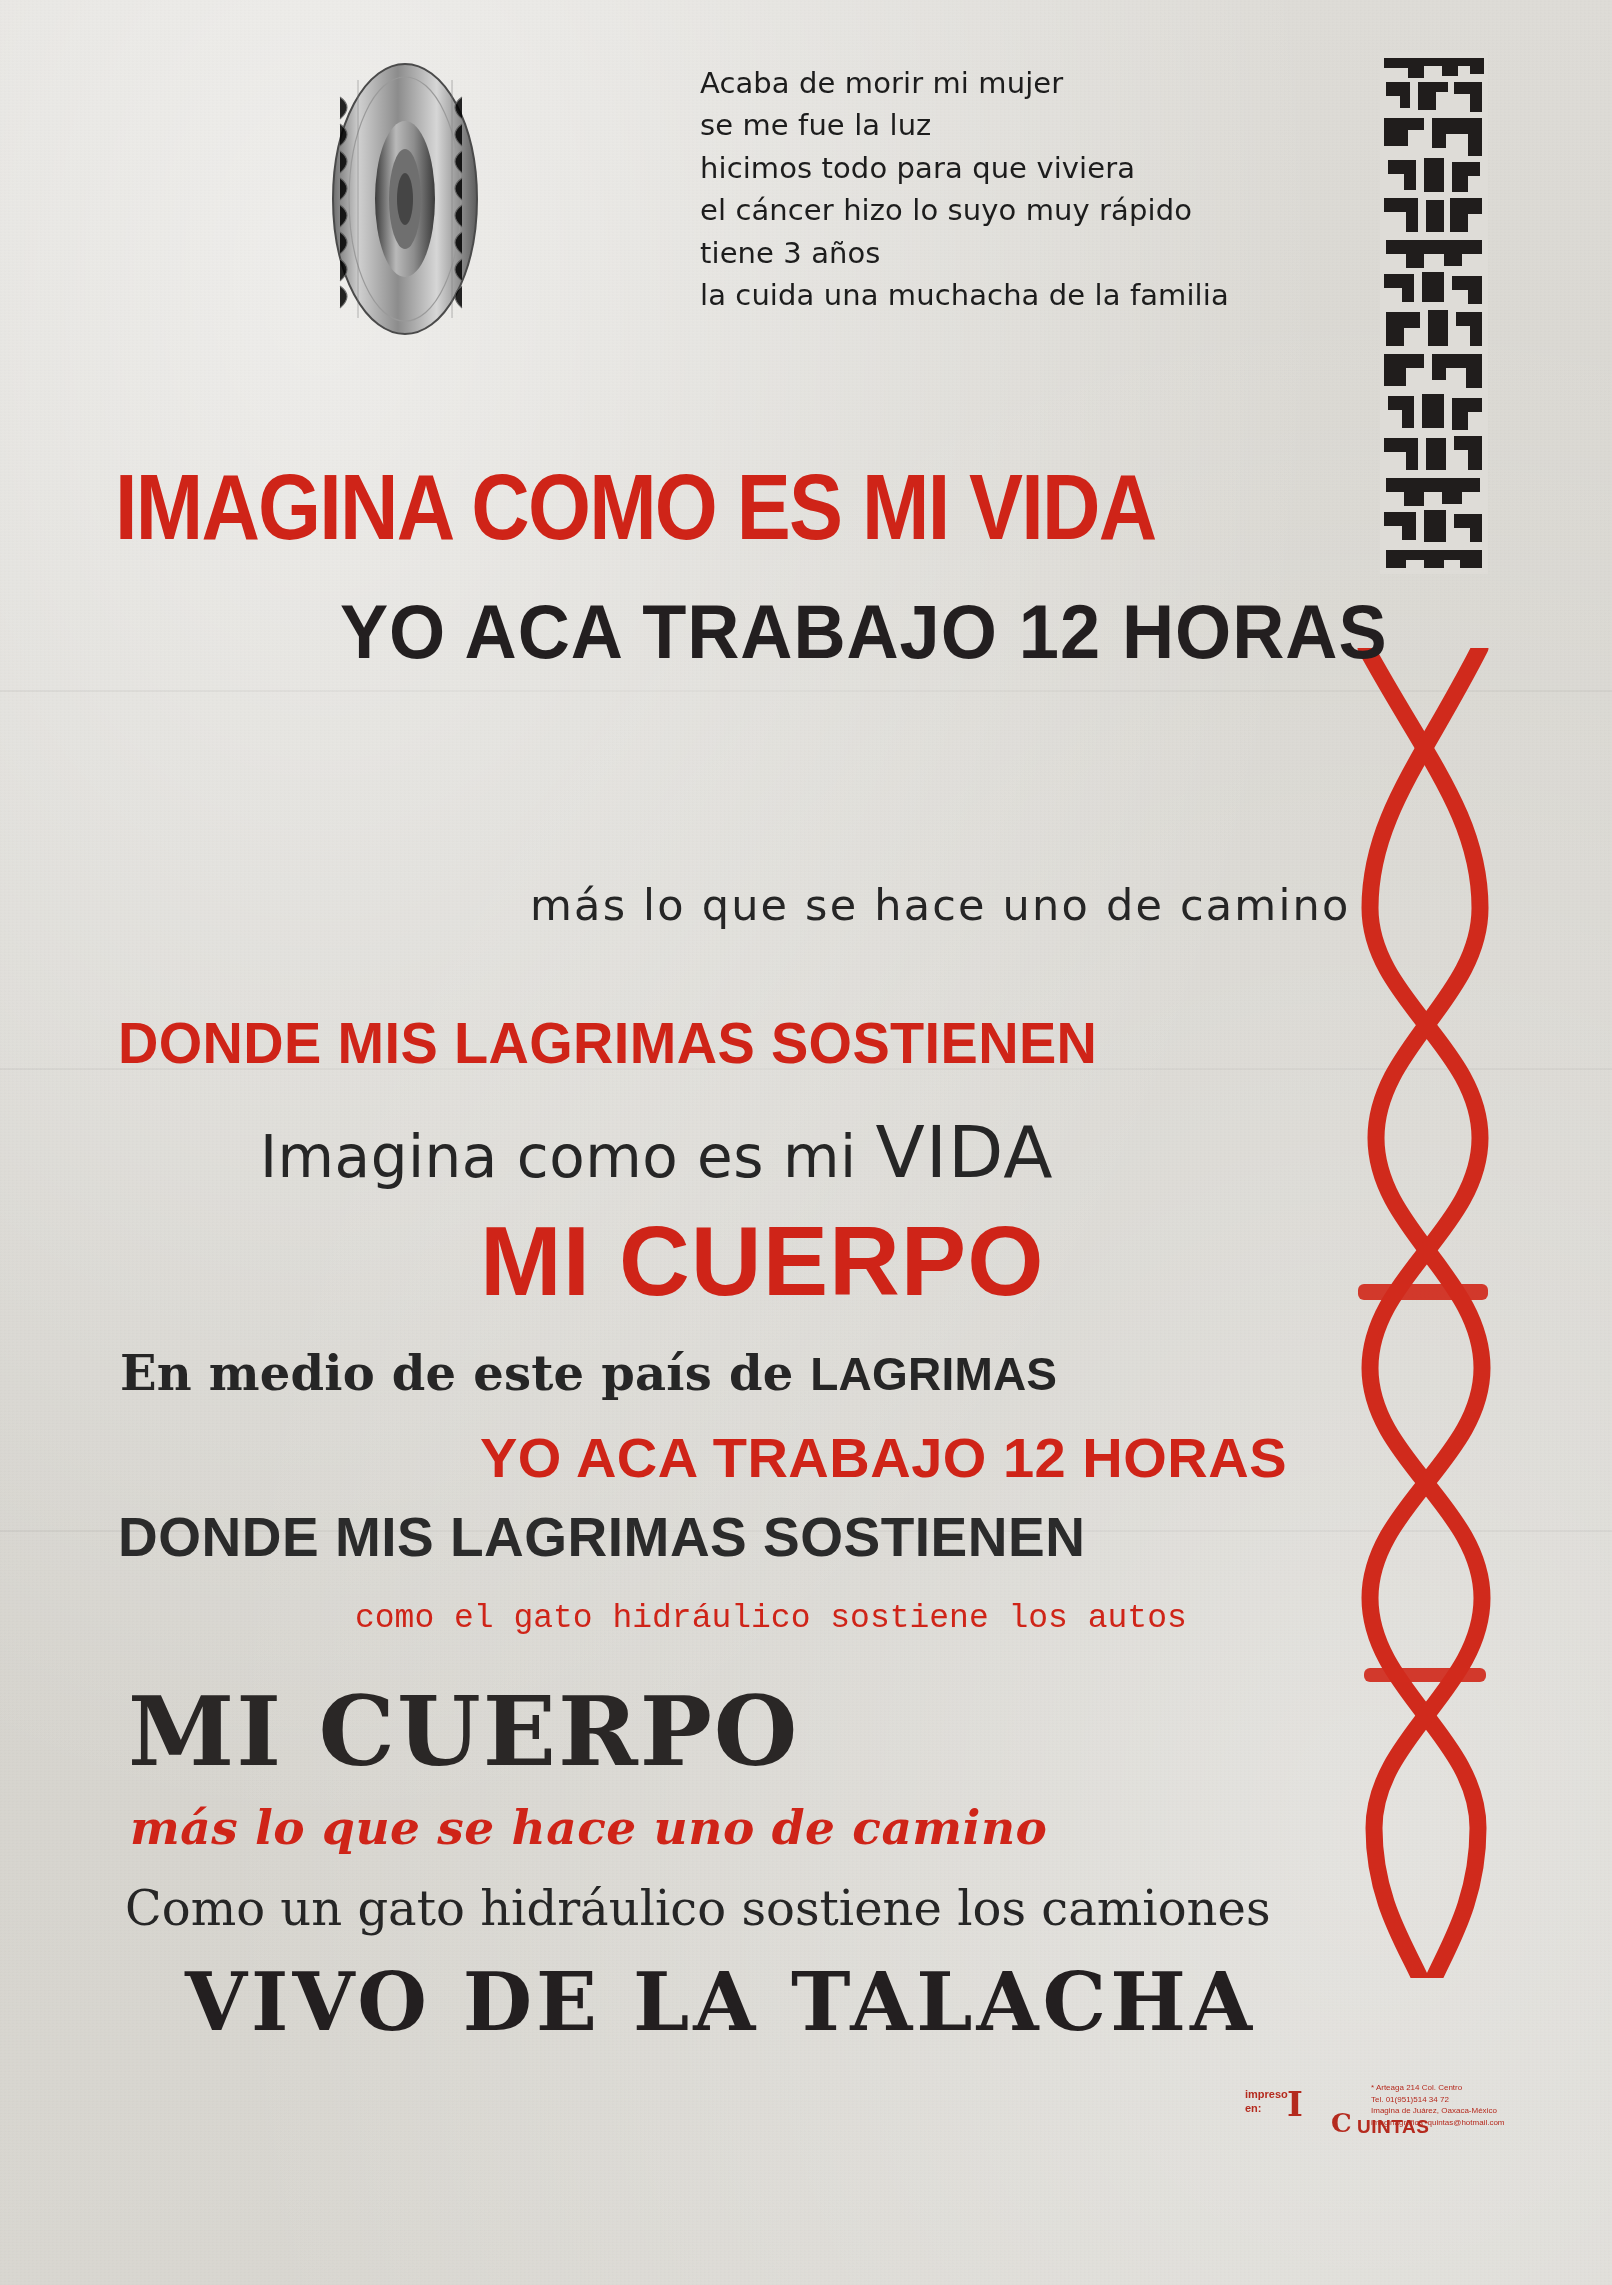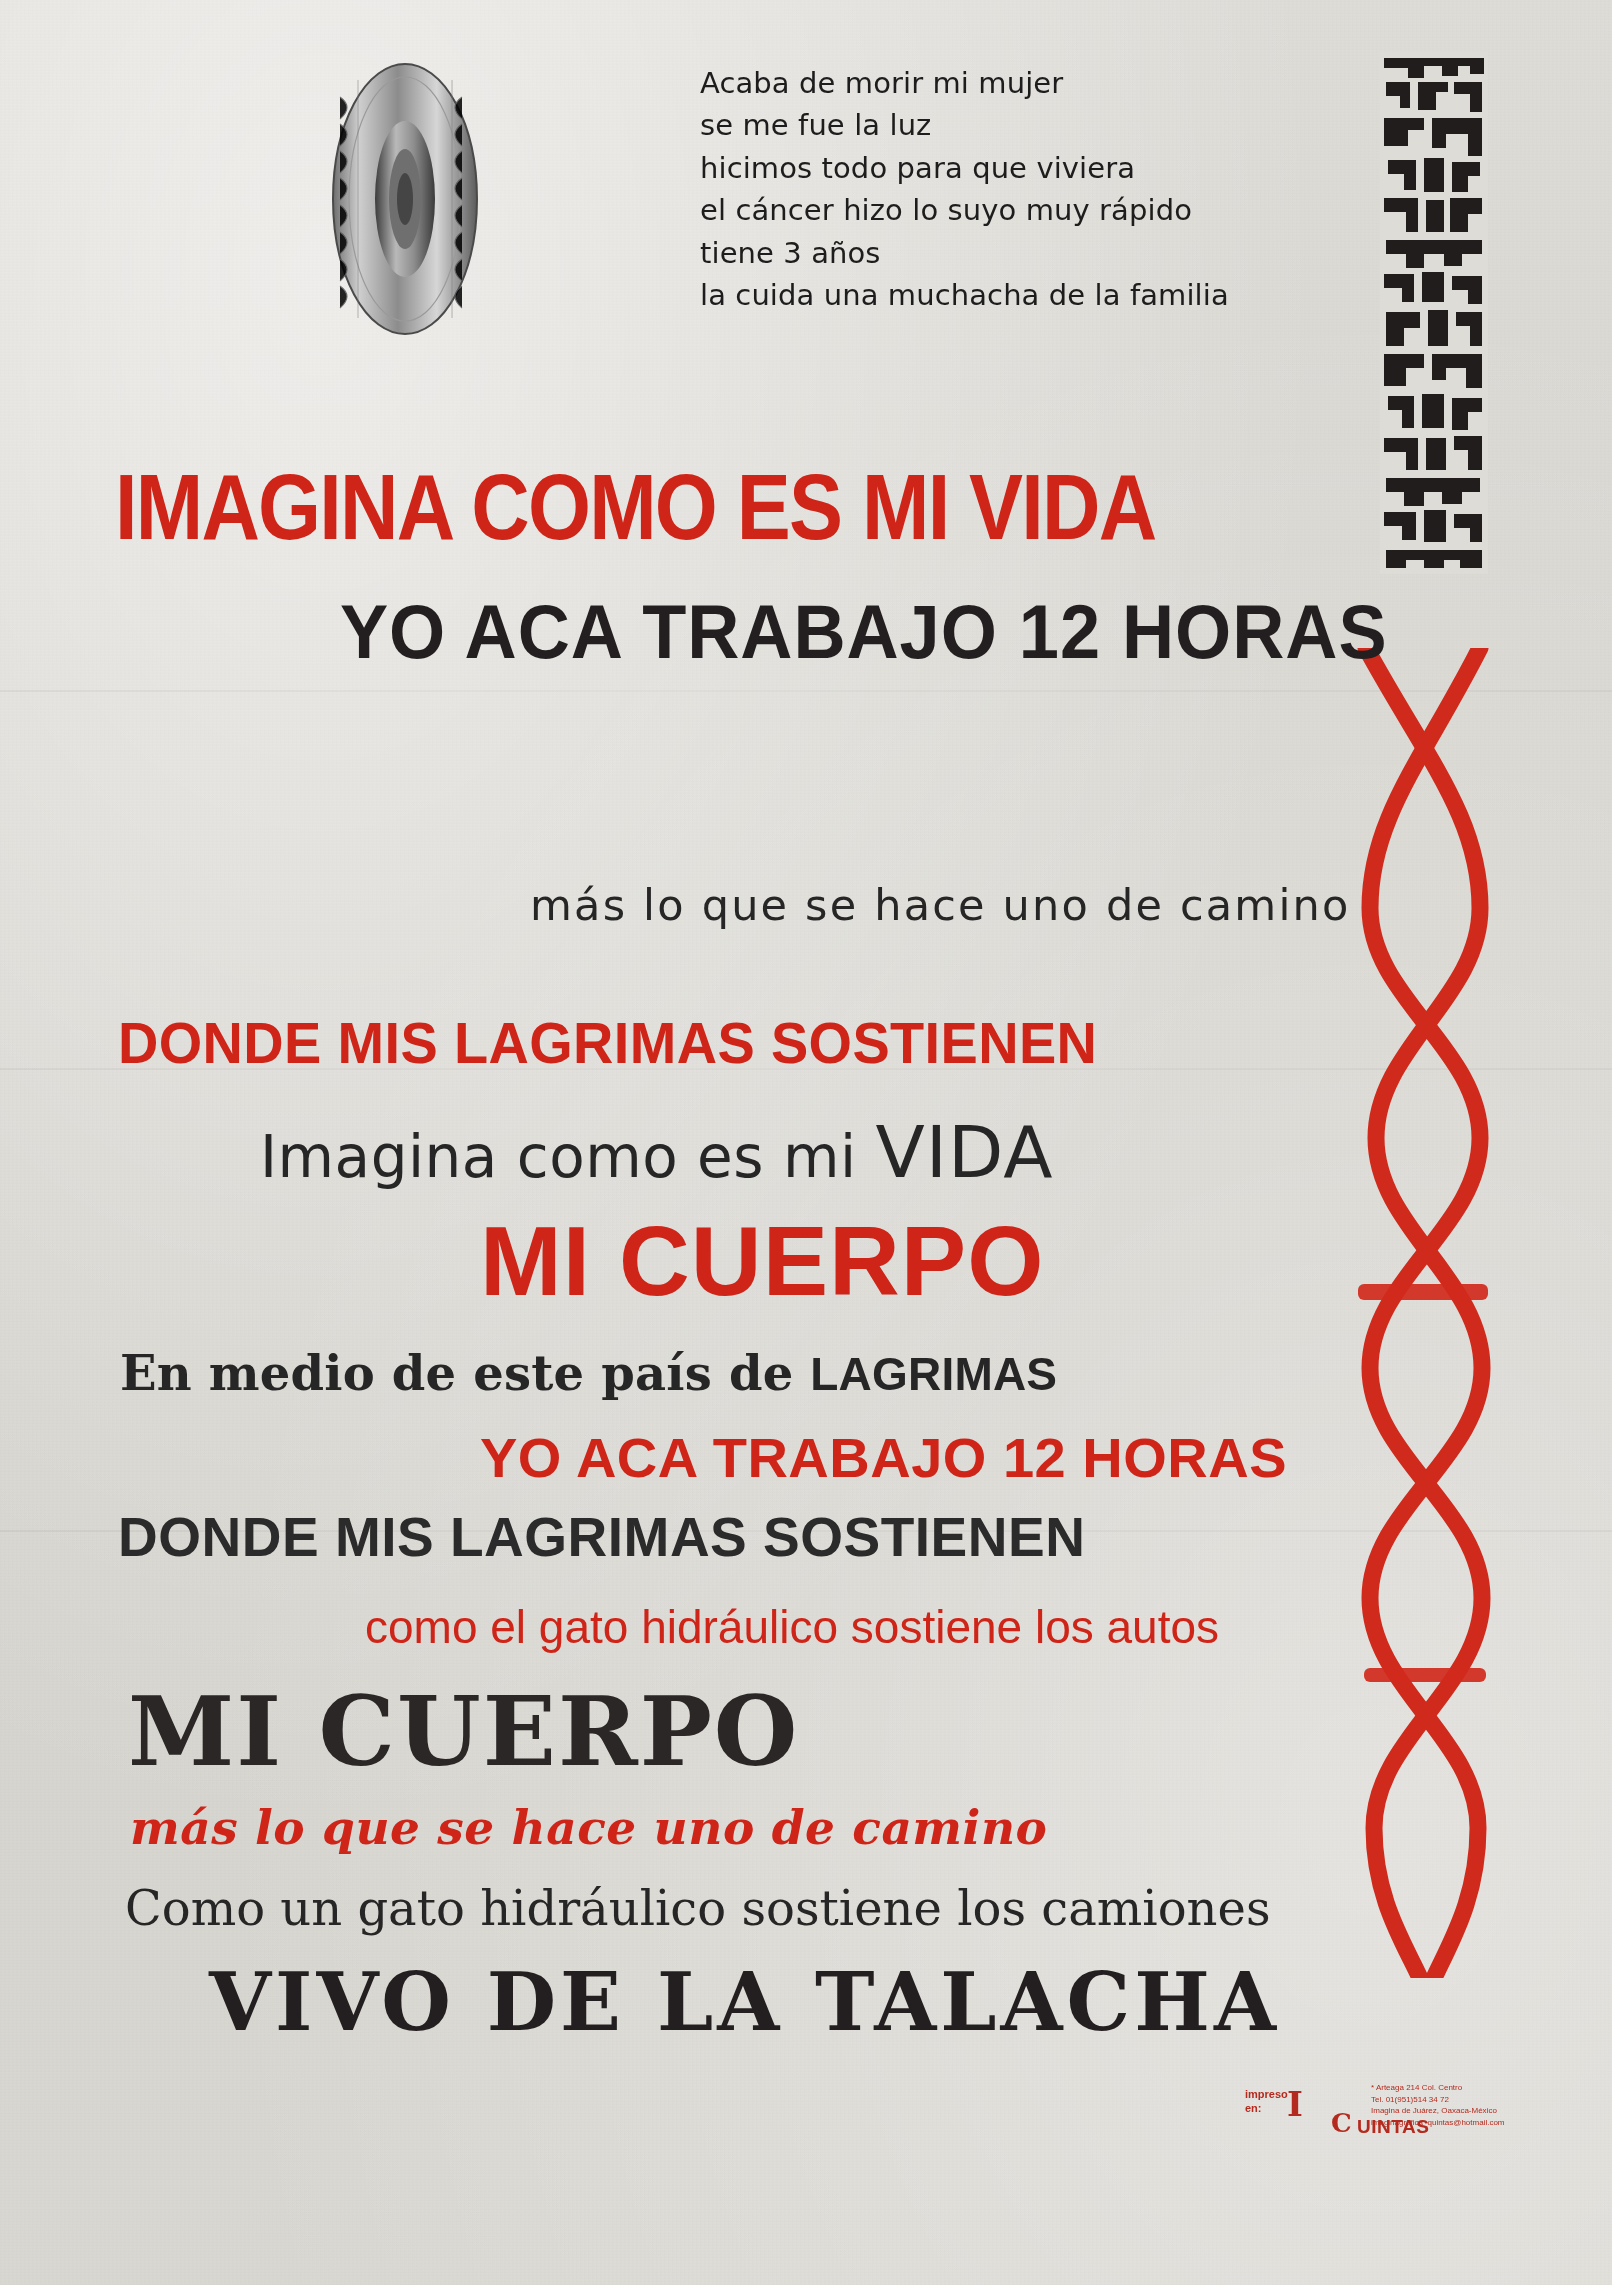--- a/index.html
+++ b/index.html
@@ -176,24 +176,24 @@
   }
   #l-donde-2 {
     left: 118px; top: 1505px;
     font-family: "Liberation Sans", sans-serif;
     font-weight: 700;
     font-size: 55px;
     color: #2b2b2b;
     letter-spacing: 0.5px;
   }
   #l-gato-1 {
-    left: 365px; top: 1600px;
-    font-family: Liberation Sans, sans-serif;
+    left: 355px; top: 1600px;
+    font-family: Liberation Mono, monospace;
     font-weight: 400;
-    font-size: 46px;
+    font-size: 33px;
     letter-spacing: 0px;
   }
   #l-micuerpo-2 {
     left: 128px; top: 1675px;
     font-family: "DejaVu Serif", serif;
     font-weight: 700;
     font-size: 96px;
     color: #2a2726;
     letter-spacing: 2px;
   }
@@ -212,21 +212,20 @@
     font-size: 48px;
     color: #262626;
   }
   #l-vivo {
     left: 185px; top: 1955px;
     font-family: "DejaVu Serif", serif;
     font-weight: 700;
     font-size: 80px;
     color: #231f20;
     letter-spacing: 4px;
-    margin-left: 24px;
   }
 
   
   #colophon {
     position: absolute;
     left: 1245px;
     top: 2080px;
     width: 230px;
     height: 70px;
     color: #b52a1e;

